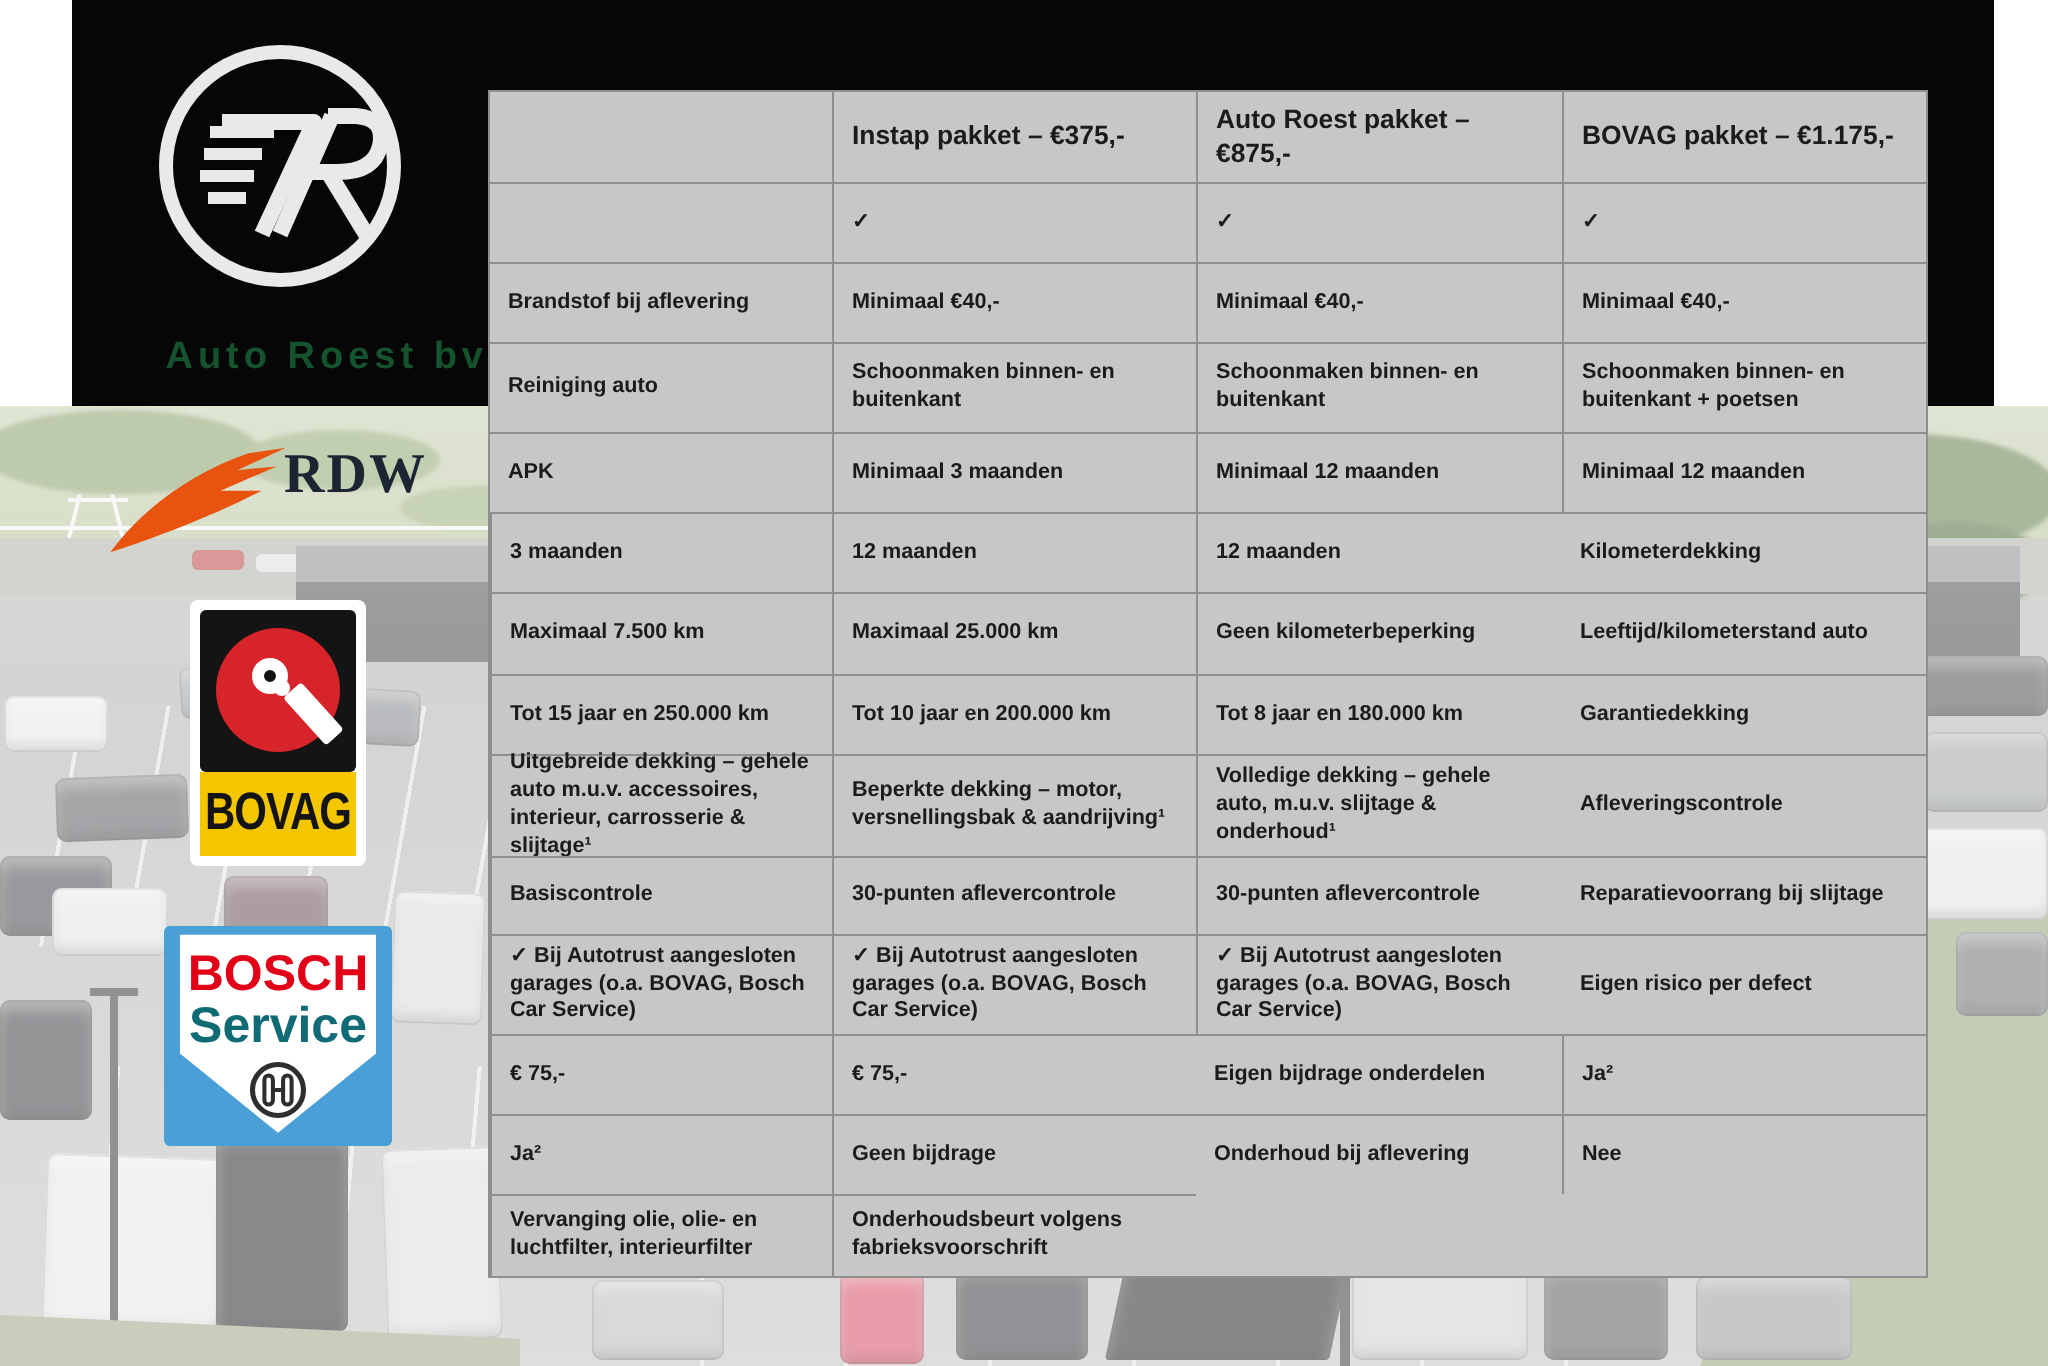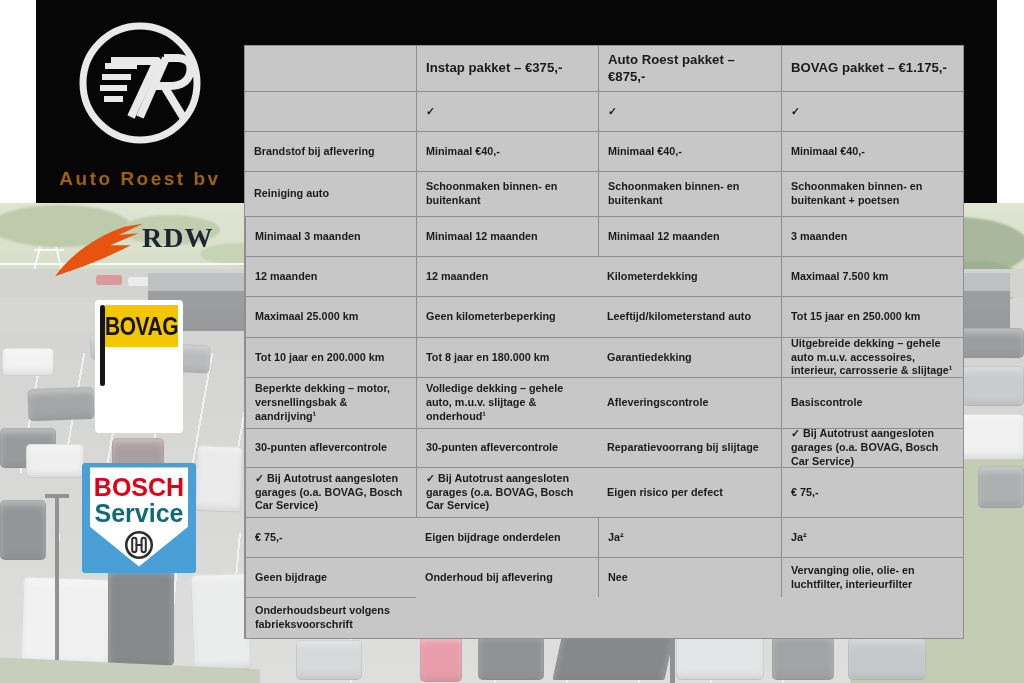--- a/index.html
+++ b/index.html
@@ -42,31 +42,31 @@
   .grassBL { left:0; top:446px; width:260px; height:34px; background:#9da887;
              clip-path:polygon(0 25%, 100% 60%, 100% 100%, 0 100%); }
   .car  { position:absolute; border-radius:5px; box-shadow:inset 0 0 0 1px rgba(0,0,0,.14), inset 0 5px 7px rgba(255,255,255,.35), inset 0 -4px 6px rgba(0,0,0,.18); }
   .pole { position:absolute; background:#3c3e40; }
   .wash { position:absolute; left:0; top:0; width:1024px; height:480px; background:rgba(255,255,255,.44); }
 
   
   .band { position:absolute; left:36px; top:0; width:961px; height:203px; background:#060606; z-index:3; }
   .logo-box { position:absolute; left:0; top:0; width:208px; height:203px; z-index:4; }
   .logo-box svg { position:absolute; left:37px; top:16px; }
-  .company { position:absolute; left:0; top:168px; width:208px; text-align:center;
-             color:#a16207; font-size:19px; font-weight:bold; letter-spacing:2.5px; white-space:nowrap; }
+  .company { position:absolute; left:0; top:168px; width:208px; text-align:right;
+             color:#14532d; font-size:19px; font-weight:bold; letter-spacing:2.5px; white-space:nowrap; }
 
   
   .rdw { position:absolute; left:50px; top:218px; width:220px; height:60px; z-index:5; }
   .rdw svg { position:absolute; left:0; top:4px; }
   .rdw-text { position:absolute; left:92px; top:4px; font-family:"Liberation Serif", serif; font-weight:bold;
               font-size:28px; color:#1c2531; letter-spacing:1px; }
 
   .bovag { position:absolute; left:95px; top:300px; width:88px; height:133px; background:#ffffff;
-           border-radius:4px; padding:5px; z-index:5; display:flex; flex-direction:row; }
+           border-radius:4px; padding:5px; z-index:5; display:flex; flex-direction:column; }
   .bovag-sq { position:relative; width:78px; height:81px; background:#141414; border-radius:3px; overflow:hidden; }
   .bovag-disc { position:absolute; left:8px; top:9px; width:62px; height:62px; background:#d7232a; border-radius:50%; }
   .bovag-ring { position:absolute; left:26px; top:24px; width:18px; height:18px; background:#141414;
                 border:6px solid #ffffff; border-radius:50%; }
   .bovag-dot  { position:absolute; left:37px; top:35px; width:8px; height:8px; background:#ffffff; border-radius:50%; }
   .bovag-stem { position:absolute; left:40px; top:40px; width:12px; height:32px; background:#ffffff;
                 transform:rotate(-42deg); transform-origin:top center; border-radius:2px; }
   .bovag-band { width:78px; height:42px; background:#f4c600; display:flex; align-items:center; justify-content:center; }
   .bovag-band span { color:#141414; font-weight:bold; font-size:21px; letter-spacing:-.5px; transform:scaleY(1.25); }
 
@@ -211,20 +211,21 @@
     <div class="cell">✓</div>
     <div class="cell">✓</div>
     <div class="cell c0">Brandstof bij aflevering</div>
     <div class="cell">Minimaal €40,-</div>
     <div class="cell">Minimaal €40,-</div>
     <div class="cell">Minimaal €40,-</div>
     <div class="cell c0">Reiniging auto</div>
     <div class="cell">Schoonmaken binnen- en buitenkant</div>
     <div class="cell">Schoonmaken binnen- en buitenkant</div>
     <div class="cell">Schoonmaken binnen- en buitenkant + poetsen</div>
+    <div class="cell c0">APK</div>
     <div class="cell">Minimaal 3 maanden</div>
     <div class="cell">Minimaal 12 maanden</div>
     <div class="cell">Minimaal 12 maanden</div>
     <div class="cell">3 maanden</div>
     <div class="cell">12 maanden</div>
     <div class="cell">12 maanden</div>
     <div class="cell c0">Kilometerdekking</div>
     <div class="cell">Maximaal 7.500 km</div>
     <div class="cell">Maximaal 25.000 km</div>
     <div class="cell">Geen kilometerbeperking</div>

